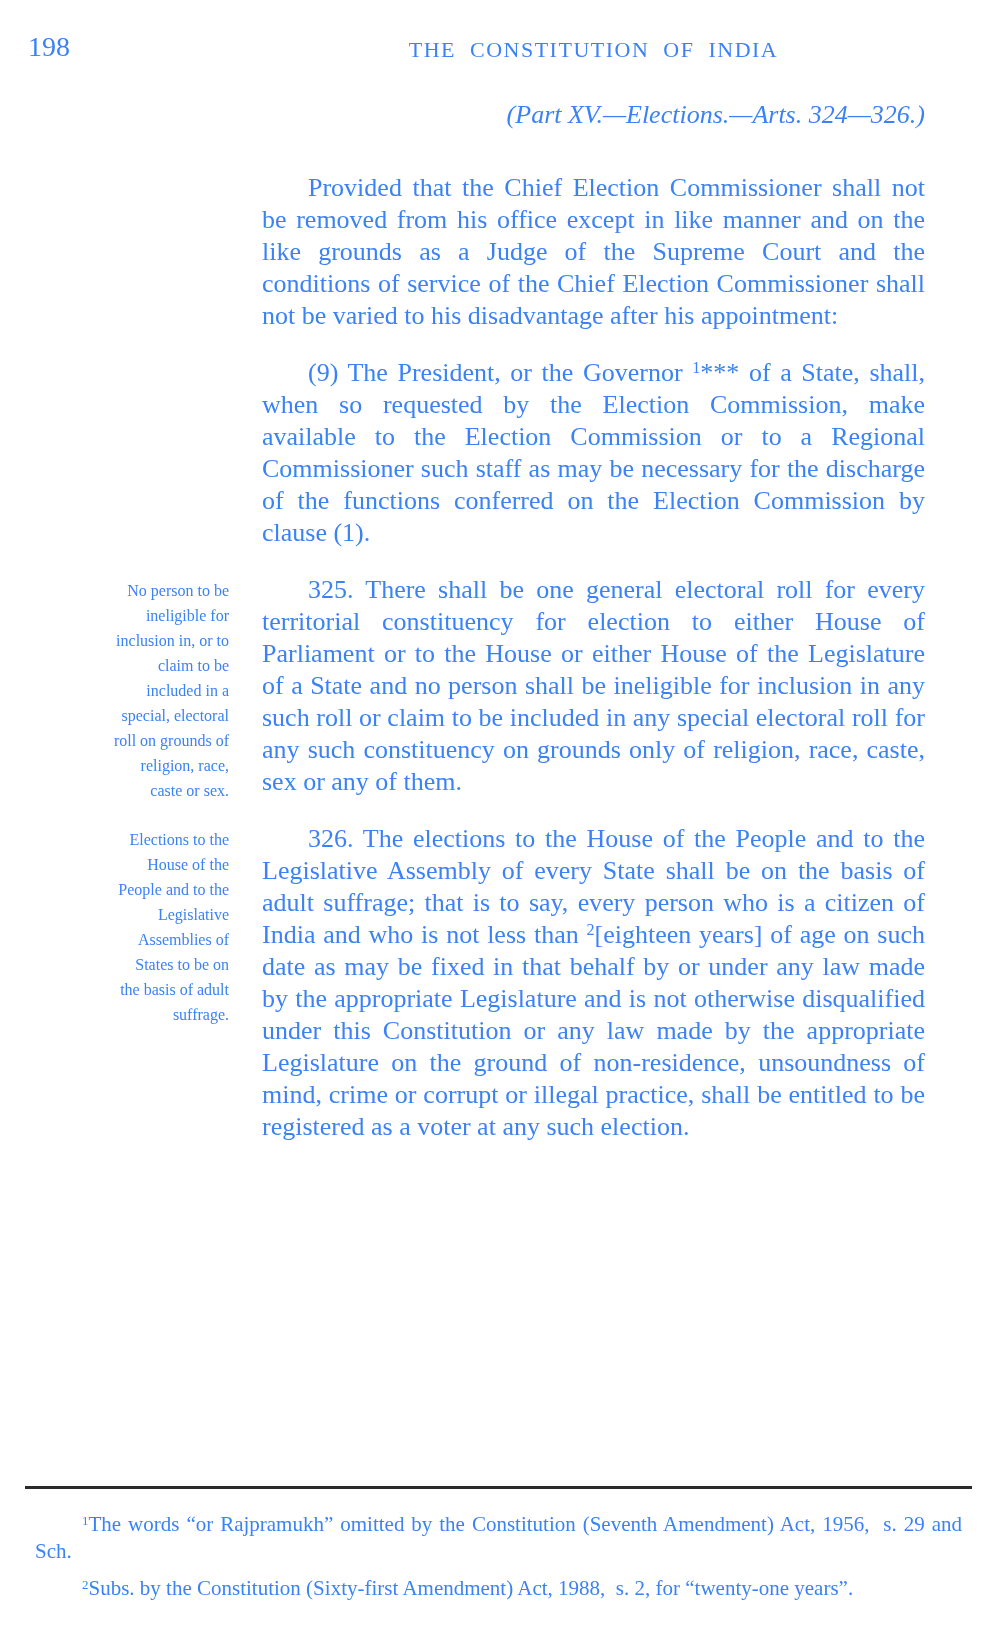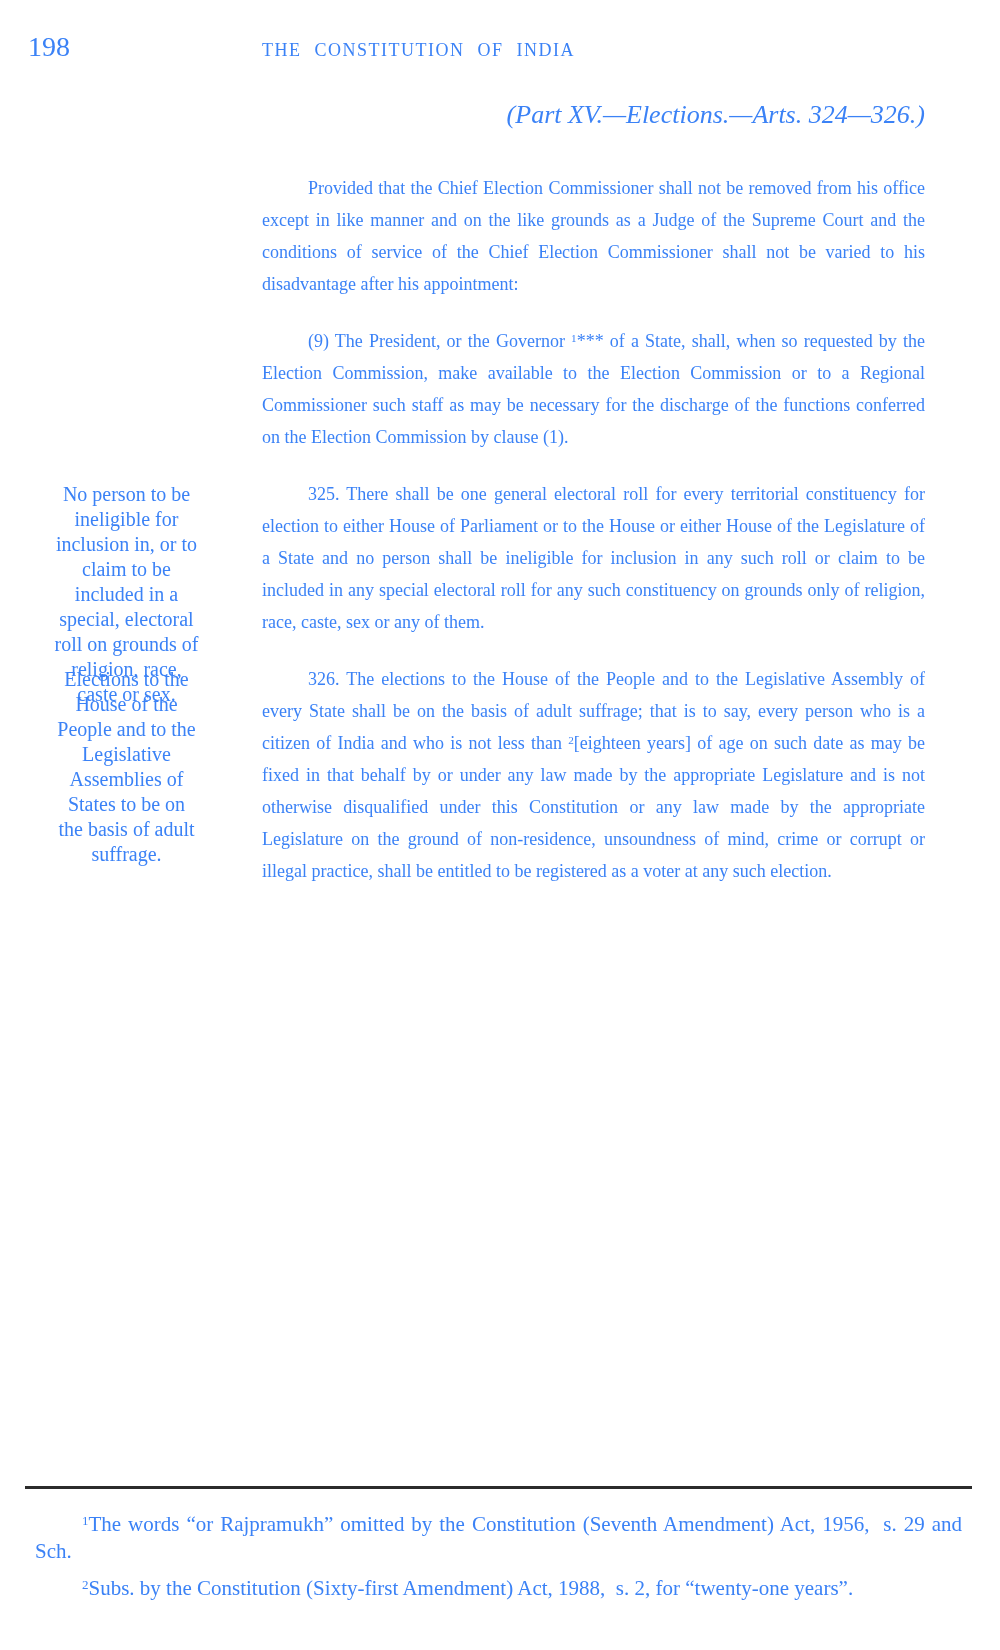--- a/index.html
+++ b/index.html
@@ -21,22 +21,22 @@
     left: 28px;
     top: 32px;
     font-size: 28px;
     line-height: 30px;
   }
   .running-title {
     position: absolute;
     left: 262px;
     right: 75px;
     top: 37px;
-    text-align: left;
-    font-size: 18px;
+    text-align: center;
+    font-size: 22px;
     line-height: 26px;
     letter-spacing: 1.5px;
     word-spacing: 7px;
   }
   .part-heading {
     position: absolute;
     left: 262px;
     right: 75px;
     top: 100px;
     text-align: right;
@@ -45,40 +45,40 @@
     line-height: 30px;
   }
   .content {
     position: absolute;
     left: 262px;
     right: 75px;
     top: 172px;
   }
   .body-para {
     margin: 0 0 25px 0;
-    font-size: 18px;
+    font-size: 26px;
     line-height: 32px;
     text-align: justify;
     text-indent: 46px;
   }
   .article {
     position: relative;
   }
   .article-number {
     font-weight: normal;
   }
   .side-note {
     position: absolute;
     left: -238px;
     top: 4px;
     width: 205px;
-    font-size: 20px;
+    font-size: 16px;
     line-height: 25px;
     white-space: pre-line;
-    text-align: center;
+    text-align: right;
     text-indent: 0;
   }
   .ref {
     font-size: 0.62em;
     line-height: 0;
     position: relative;
     top: -0.48em;
     vertical-align: baseline;
   }
   .footnotes {

